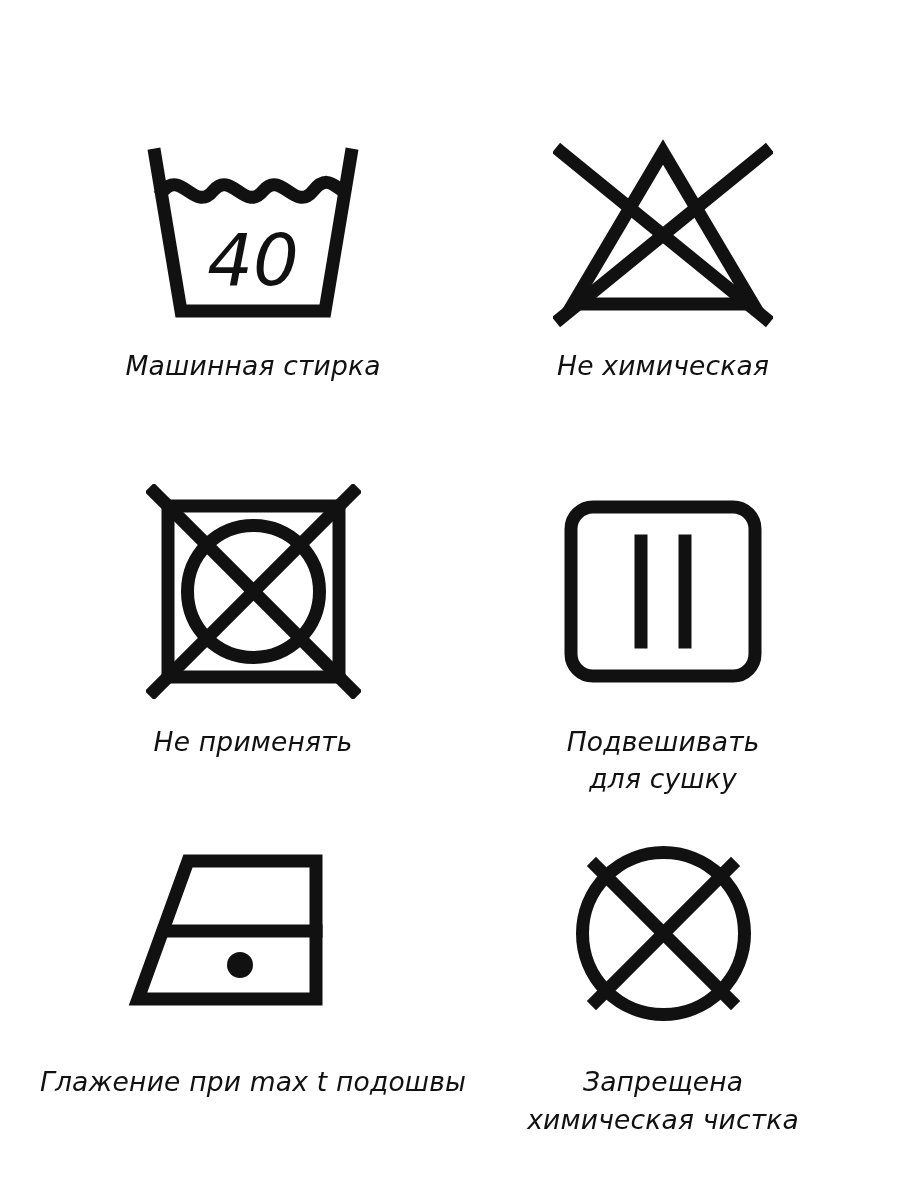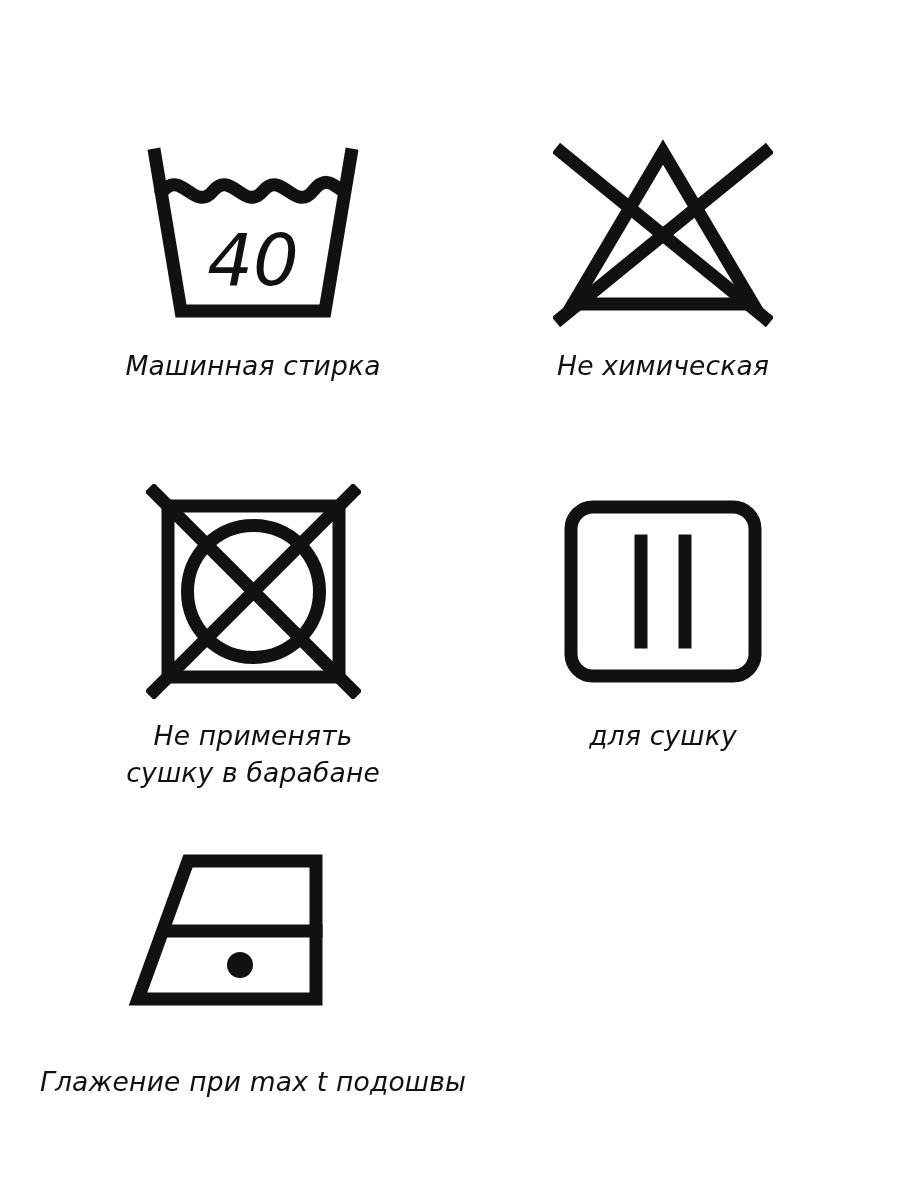--- a/index.html
+++ b/index.html
@@ -61,21 +61,21 @@
   }
   .sup {
     font-size: 0.62em;
     vertical-align: super;
     line-height: 0;
   }
   
   .r1 .icon-wrap { height: 225px; }
   .r2 .icon-wrap { height: 250px; }
   .r3 .icon-wrap { height: 240px; }
-  .r2 .caption { margin-top: 0; }
+  .r2 .caption { margin-top: 6px; }
   .r3 .caption { margin-top: 10px; }
   .wide .caption { max-width: 460px; }
 </style>
 </head>
 <body>
 
 <div class="sheet">
   <div class="grid">
 
     <div class="cell r1">
@@ -114,49 +114,64 @@
           <g fill="none" stroke="#111111" stroke-width="13" stroke-linecap="square" stroke-linejoin="miter">
             <rect x="22" y="22" width="171" height="171"></rect>
             <circle cx="107.5" cy="107.5" r="66"></circle>
             <line x1="8" y1="8" x2="207" y2="207"></line>
             <line x1="207" y1="8" x2="8" y2="207"></line>
           </g>
         </svg>
       </div>
       <div class="caption">
         <span class="line">Не применять</span>
-        <span class="line">сушку в барабане</span>
       </div>
     </div>
 
     <div class="cell r2">
       <div class="icon-wrap">
         <svg width="200" height="185" viewBox="0 0 200 185" aria-hidden="true">
           <g fill="none" stroke="#111111" stroke-width="13" stroke-linejoin="round">
             <rect x="8" y="8" width="184" height="169" rx="22" ry="22"></rect>
             <line x1="78" y1="42" x2="78" y2="143" stroke-linecap="square"></line>
             <line x1="122" y1="42" x2="122" y2="143" stroke-linecap="square"></line>
           </g>
         </svg>
       </div>
       <div class="caption">
+        <span class="line">Подвешивать</span>
         <span class="line">для сушку</span>
       </div>
     </div>
 
     <div class="cell r3 wide">
       <div class="icon-wrap">
         <svg width="250" height="160" viewBox="0 0 250 160" aria-hidden="true">
           <g fill="none" stroke="#111111" stroke-width="13" stroke-linecap="square" stroke-linejoin="miter">
             <path d="M60 8 L188 8 L188 146 L10 146 Z"></path>
             <line x1="42" y1="78" x2="188" y2="78"></line>
           </g>
           <circle cx="112" cy="112" r="13" fill="#111111"></circle>
         </svg>
       </div>
       <div class="caption">
         <span class="line">Глажение при max t подошвы</span>
       </div>
     </div>
 
+    <div class="cell r3">
+      <div class="icon-wrap">
+        <svg width="185" height="185" viewBox="0 0 185 185" aria-hidden="true">
+          <g fill="none" stroke="#111111" stroke-width="13" stroke-linecap="square">
+            <circle cx="92.5" cy="92.5" r="81"></circle>
+            <line x1="25" y1="25" x2="160" y2="160"></line>
+            <line x1="160" y1="25" x2="25" y2="160"></line>
+          </g>
+        </svg>
+      </div>
+      <div class="caption">
+        <span class="line">Запрещена</span>
+        <span class="line">химическая чистка</span>
+      </div>
+    </div>
 
   </div>
 </div>
 
 </body></html>

